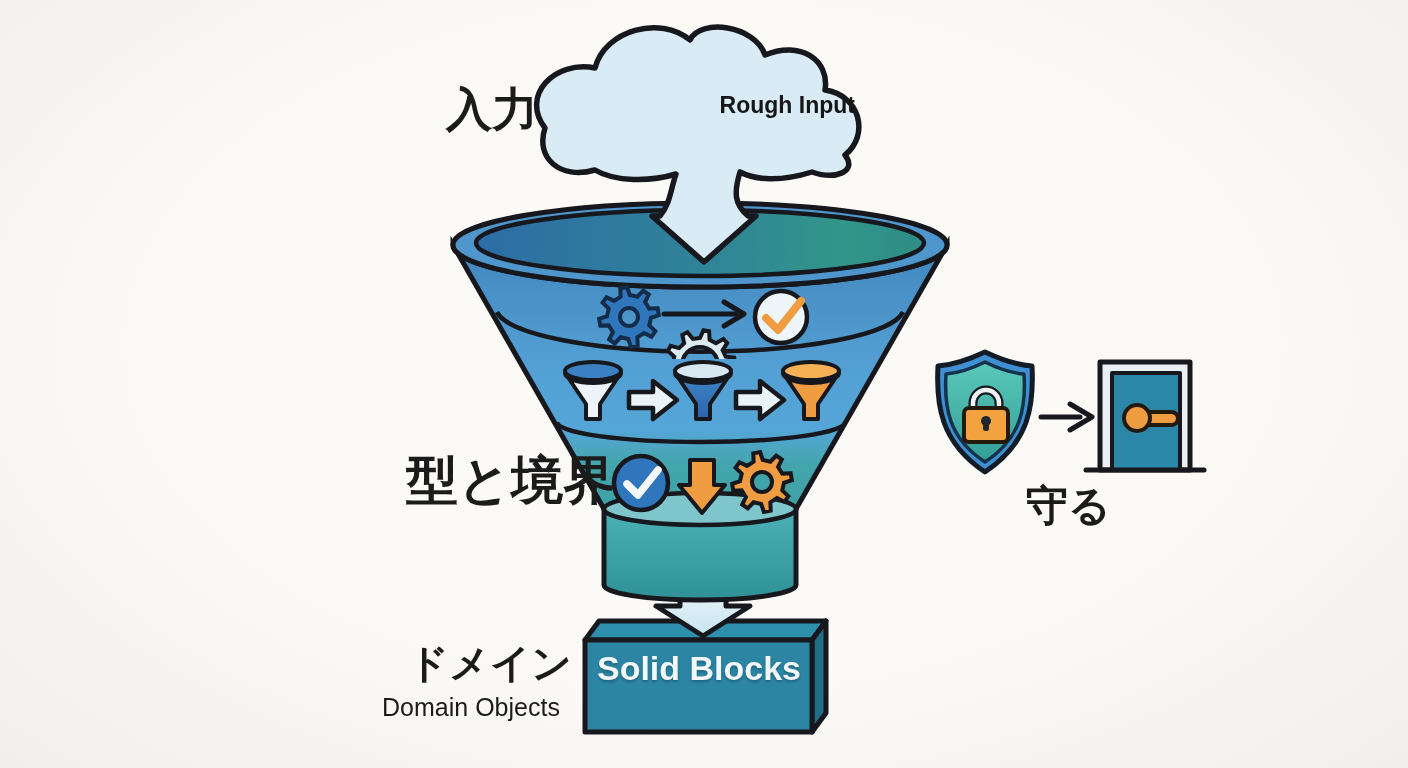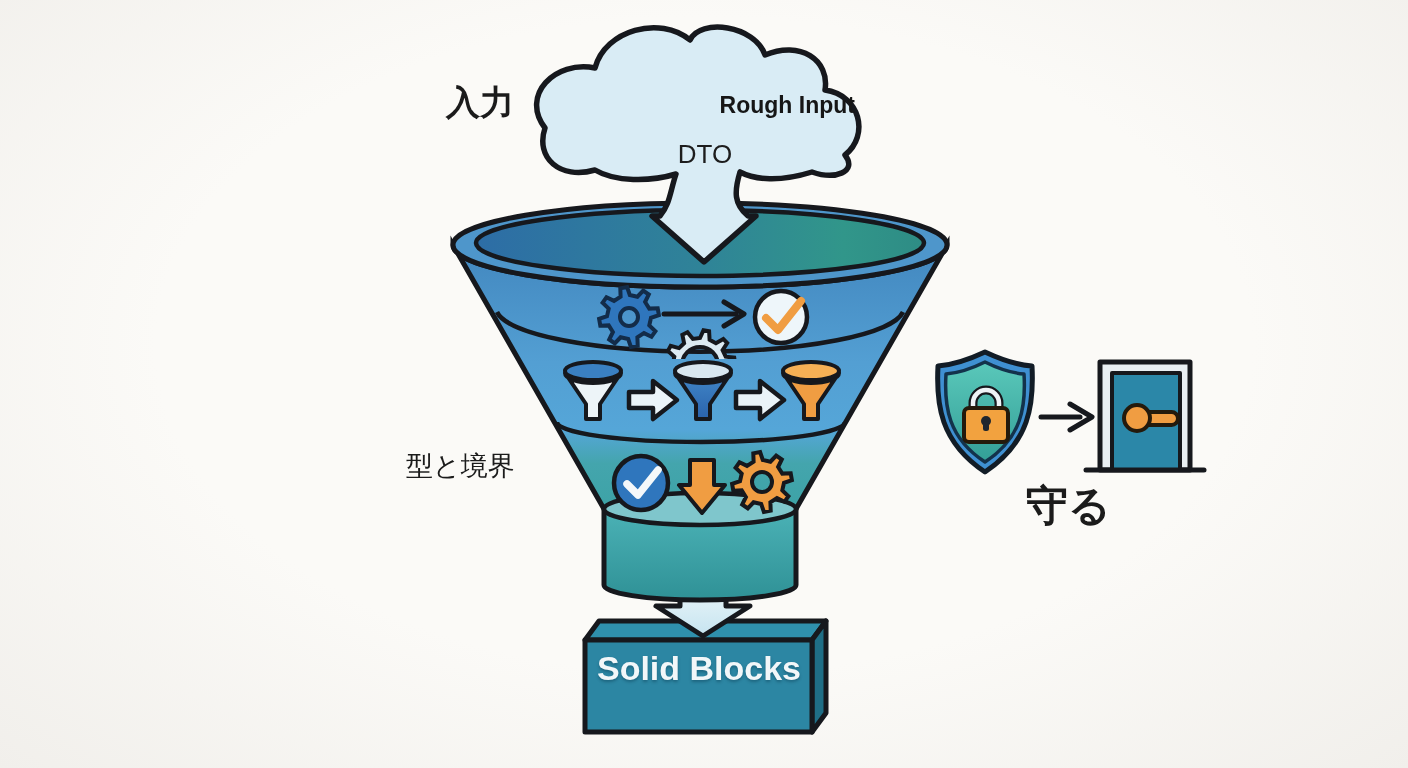--- a/index.html
+++ b/index.html
@@ -3,25 +3,25 @@
 <meta charset="utf-8">
 <style>
   html,body{margin:0;padding:0;}
   .canvas{
     position:relative;width:1408px;height:768px;overflow:hidden;
     background:radial-gradient(ellipse at 50% 45%, #fbfaf7 55%, #f1efeb 100%);
     font-family:"Liberation Sans","DejaVu Sans",sans-serif;
   }
   svg.art{position:absolute;left:0;top:0;}
   .lbl{position:absolute;white-space:nowrap;color:#1b1b1b;line-height:1.1;}
-  .lbl-input-jp{left:446px;top:84px;font-size:34px;font-weight:800;}
+  .lbl-input-jp{left:446px;top:84px;font-size:46px;font-weight:800;}
   .lbl-cloud-title{left:555px;top:93px;width:300px;text-align:right;font-size:23px;font-weight:800;color:#161616;}
   .lbl-cloud-sub{left:555px;top:140px;width:300px;text-align:center;font-size:26px;font-weight:500;color:#1d1d1d;}
   .lbl-pipeline{left:226px;top:360px;font-size:35px;font-weight:400;color:#9b9ea1;}
-  .lbl-types{left:406px;top:452px;font-size:27px;font-weight:400;text-align:right;}
+  .lbl-types{left:406px;top:452px;font-size:52px;font-weight:700;text-align:right;}
   .lbl-domain-jp{left:390px;top:641px;width:200px;text-align:center;font-size:40px;font-weight:800;}
   .lbl-domain-en{left:371px;top:694px;width:200px;text-align:center;font-size:25px;font-weight:500;}
   .lbl-block{left:586px;top:650px;width:226px;text-align:center;font-size:34px;font-weight:800;
              color:#f2f7f9;text-shadow:0 2px 3px rgba(0,40,60,.35);}
   .lbl-protect{left:1026px;top:483px;font-size:42px;font-weight:800;}
 </style>
 </head>
 <body>
 
 <div class="canvas">
@@ -158,18 +158,19 @@
     <g>
       <rect x="1136" y="412" width="42" height="13" rx="6.5" fill="#f09d42" stroke="#241a0c" stroke-width="4"></rect>
       <circle cx="1137" cy="418" r="13" fill="#f09d42" stroke="#241a0c" stroke-width="4"></circle>
     </g>
     <path d="M 1086,470 H 1204" stroke="#16181d" stroke-width="5" stroke-linecap="round"></path>
   </g>
 </svg>
 
 <div class="lbl lbl-input-jp">入力</div>
 <div class="lbl lbl-cloud-title">Rough Input</div>
-<div class="lbl lbl-cloud-sub">DTO</div>
 <div class="lbl lbl-types">型と境界</div>
+<div class="lbl lbl-domain-jp">ドメイン</div>
+<div class="lbl lbl-domain-en">Domain Objects</div>
 <div class="lbl lbl-block">Solid Blocks</div>
 <div class="lbl lbl-protect">守る</div>
 
 </div>
 
 </body></html>

